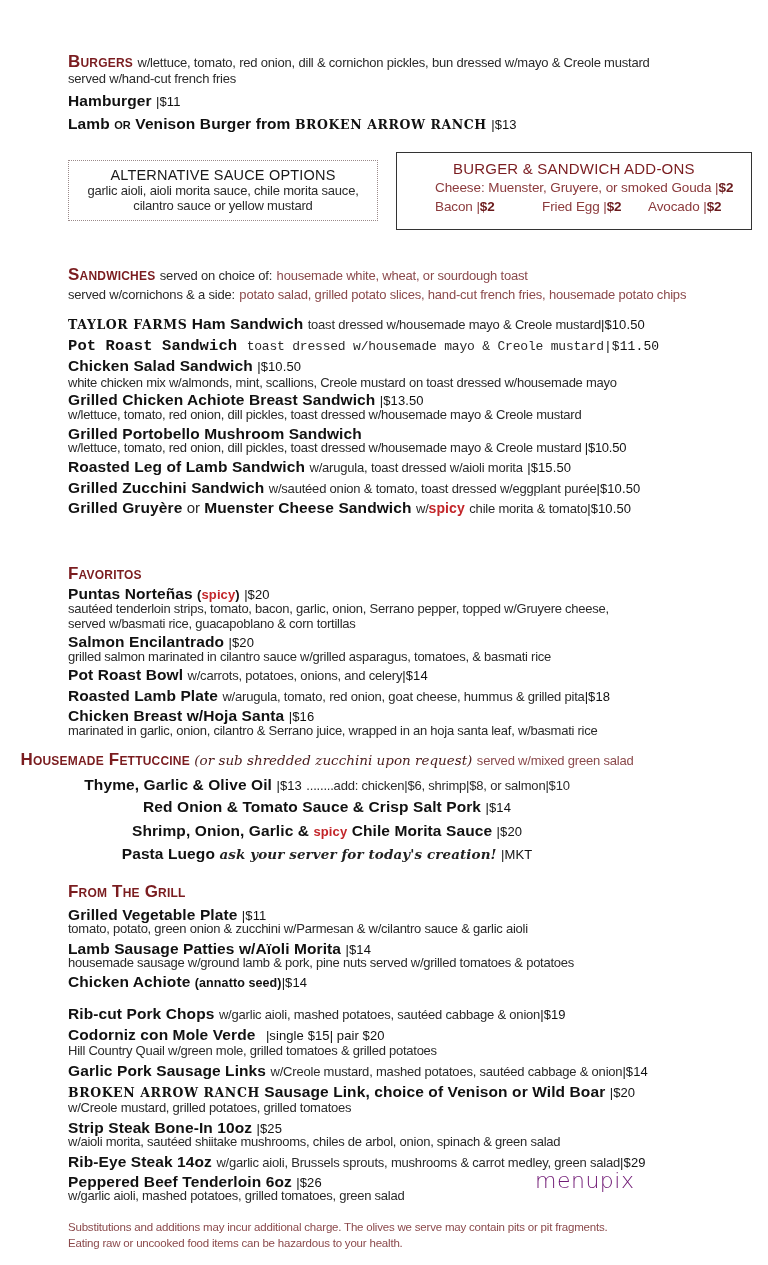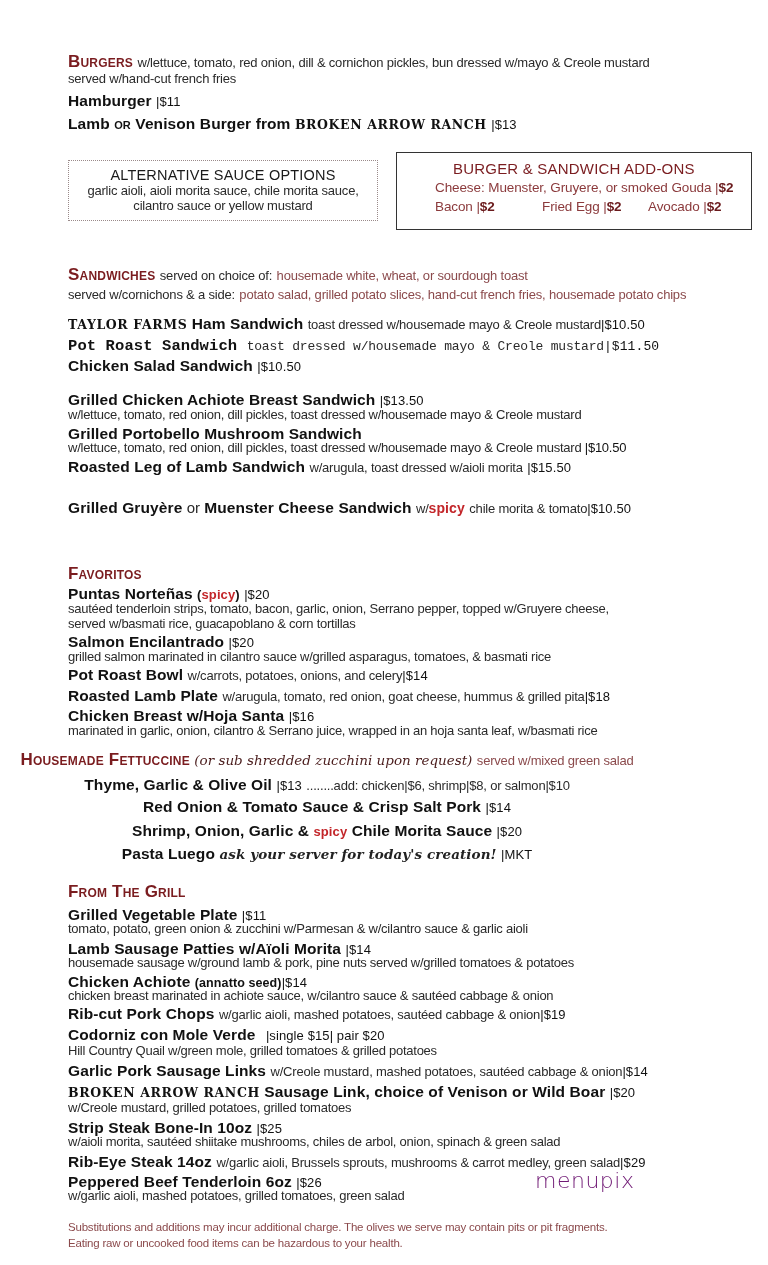--- a/index.html
+++ b/index.html
@@ -88,39 +88,44 @@
     <span class="d">toast dressed w/housemade mayo &amp; Creole mustard</span><span class="price">|$10.50</span>
   </div>
   <div class="abs item" style="left:68px;top:337px;font-family:Liberation Mono, monospace;">
     <span>Pot Roast Sandwich</span>
     <span class="d">toast dressed w/housemade mayo &amp; Creole mustard</span><span class="price">|$11.50</span>
   </div>
   <div class="abs item" style="left:68px;top:357px;">
     <span>Chicken Salad Sandwich</span>
     <span class="price">|$10.50</span>
   </div>
+  <div class="abs sub" style="left:68px;top:376px;">white chicken mix w/almonds, mint, scallions, Creole mustard on toast dressed w/housemade mayo</div>
 
   <div class="abs item" style="left:68px;top:391px;">
     <span>Grilled Chicken Achiote Breast Sandwich</span>
     <span class="price">|$13.50</span>
   </div>
   <div class="abs sub" style="left:68px;top:408px;">w/lettuce, tomato, red onion, dill pickles, toast dressed w/housemade mayo &amp; Creole mustard</div>
 
   <div class="abs item" style="left:68px;top:425px;">
     <span>Grilled Portobello Mushroom Sandwich</span>
   </div>
   <div class="abs sub" style="left:68px;top:441px;">
     <span>w/lettuce, tomato, red onion, dill pickles, toast dressed w/housemade mayo &amp; Creole mustard</span>
     <span class="price">|$10.50</span>
   </div>
 
   <div class="abs item" style="left:68px;top:458px;">
     <span>Roasted Leg of Lamb Sandwich</span>
     <span class="d">w/arugula, toast dressed w/aioli morita</span>
     <span class="price">|$15.50</span>
+  </div>
+  <div class="abs item" style="left:68px;top:479px;">
+    <span>Grilled Zucchini Sandwich</span>
+    <span class="d">w/sautéed onion &amp; tomato, toast dressed w/eggplant purée</span><span class="price">|$10.50</span>
   </div>
   <div class="abs item" style="left:68px;top:499px;">
     <span>Grilled Gruyère</span>
     <span class="d" style="font-size:15px;">or</span>
     <span>Muenster Cheese Sandwich</span>
     <span class="d">w/</span><span class="spicy" style="font-size:14px;">spicy</span>
     <span class="d">chile morita &amp; tomato</span><span class="price">|$10.50</span>
   </div>
 
   <div class="abs sec-title" style="left:68px;top:564px;">Favoritos</div>
@@ -190,21 +195,20 @@
   <div class="abs item" style="left:68px;top:940px;">
     <span>Lamb Sausage Patties w/Aïoli Morita</span>
     <span class="price">|$14</span>
   </div>
   <div class="abs sub" style="left:68px;top:956px;">housemade sausage w/ground lamb &amp; pork, pine nuts served w/grilled tomatoes &amp; potatoes</div>
 
   <div class="abs item" style="left:68px;top:973px;">
     <span>Chicken Achiote</span>
     <span style="font-size:12.5px;">(annatto seed)</span><span class="price">|$14</span>
   </div>
-  <div class="abs sub" style="left:68px;top:989px;">chicken breast marinated in achiote sauce, w/cilantro sauce &amp; sautéed cabbage &amp; onion</div>
 
   <div class="abs item" style="left:68px;top:1005px;">
     <span>Rib-cut Pork Chops</span>
     <span class="d">w/garlic aioli, mashed potatoes, sautéed cabbage &amp; onion</span><span class="price">|$19</span>
   </div>
   <div class="abs item" style="left:68px;top:1026px;">
     <span>Codorniz con Mole Verde</span>
     <span class="price" style="margin-left:6px;">|single $15| pair $20</span>
   </div>
   <div class="abs sub" style="left:68px;top:1044px;">Hill Country Quail w/green mole, grilled tomatoes &amp; grilled potatoes</div>

